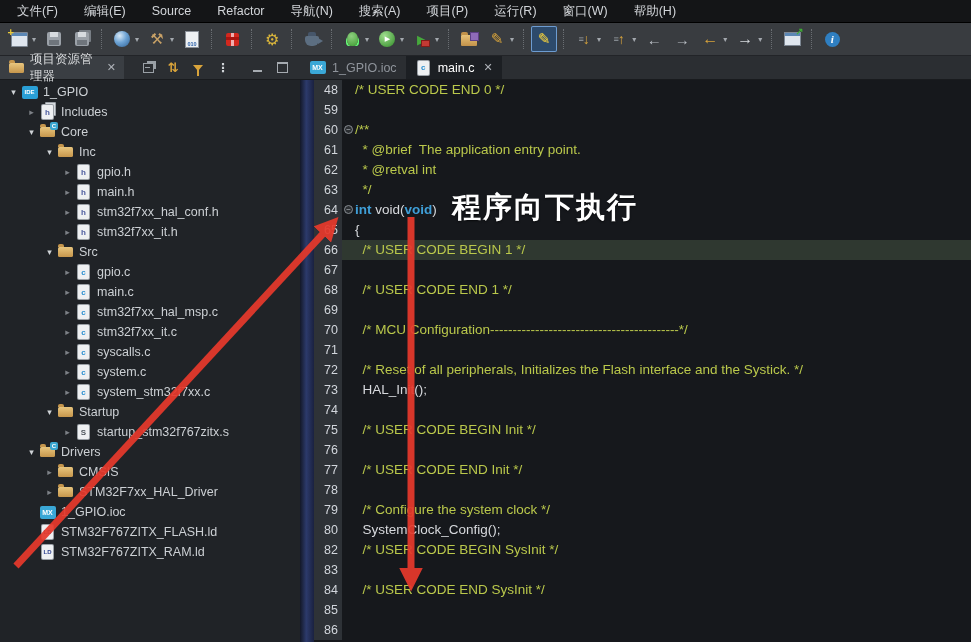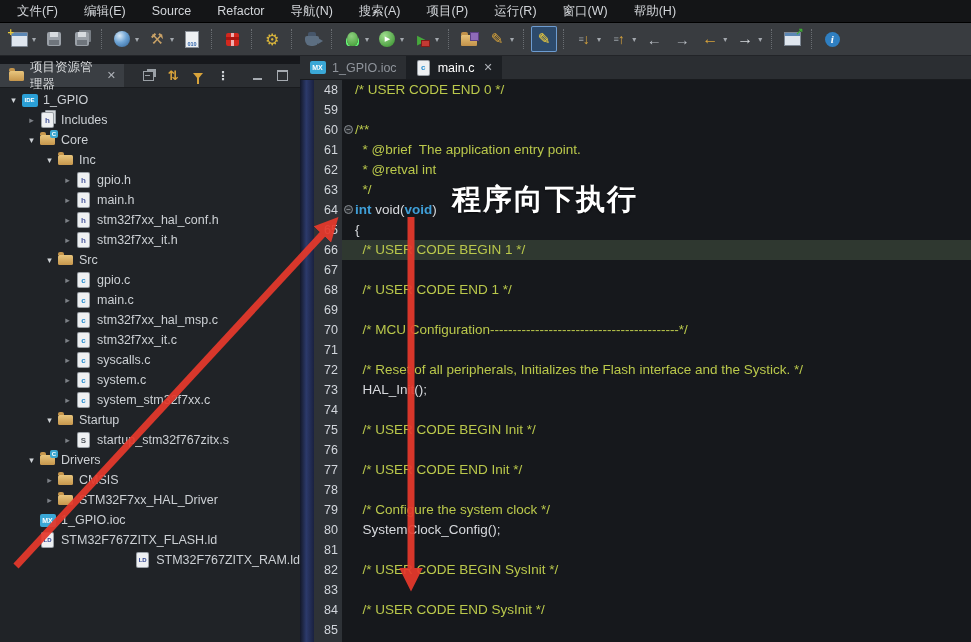--- a/index.html
+++ b/index.html
@@ -54,21 +54,21 @@
   .tic-forward-arrow{color:#d6dade;font-weight:bold;font-size:16px;}
   .tic-open-perspective{width:15px;height:12px;background:#dfe6ee;border:1px solid #7d8793;position:relative;}
   .tic-open-perspective::before{content:"";position:absolute;left:0;top:0;right:0;height:3px;background:#5b87b5;}
   .tic-open-perspective::after{content:"↗";position:absolute;right:-4px;top:-7px;color:#3fae35;font-size:10px;font-weight:bold;}
   .tic-info{width:15px;height:15px;border-radius:50%;background:#2f7fc1;color:#fff;display:flex;align-items:center;justify-content:center;font-family:"Liberation Serif",serif;font-weight:bold;font-style:italic;font-size:11px;}
 
   
   .main{display:flex;height:587px;}
 
   
-  .explorer{width:300px;background:#202327;display:flex;flex-direction:column;flex:none;margin-top:8px;}
+  .explorer{width:300px;background:#202327;display:flex;flex-direction:column;flex:none;}
   .panel-header{height:23px;background:#2b2e32;border-bottom:1px solid #191b1e;display:flex;align-items:center;flex:none;}
   .panel-tab{display:flex;align-items:center;gap:5px;height:23px;padding:0 8px;background:#3a3e43;color:#d8dadc;font-size:12.5px;}
   .closex{color:#aeb2b8;font-size:11px;margin-left:3px;}
   .ph-tools{display:flex;align-items:center;gap:9px;margin-left:16px;flex:1;padding-right:10px;}
   .phi{display:flex;align-items:center;justify-content:center;width:16px;height:16px;}
   .ic-collapse-all{width:9px;height:8px;border:1px solid #9aa0a6;position:relative;box-shadow:3px -3px 0 -1px #9aa0a6;}
   .ic-collapse-all::before{content:"";position:absolute;left:1px;top:3px;width:5px;height:1px;background:#9aa0a6;}
   .ic-link-editor{color:#d9a43b;font-size:13px;font-weight:bold;}
   .ic-filter{width:0;height:0;border-left:5px solid transparent;border-right:5px solid transparent;border-top:6px solid #d9a43b;position:relative;}
   .ic-filter::after{content:"";position:absolute;left:-1px;top:-2px;width:2px;height:7px;background:#d9a43b;}
@@ -109,21 +109,21 @@
   .fold{width:13px;flex:none;height:20px;position:relative;}
   .fold .fm{position:absolute;left:2px;top:5px;width:9px;height:9px;border-radius:50%;background:#2b2e32;border:1px solid #888d93;color:#b8bcc2;font-size:8px;line-height:8px;text-align:center;box-sizing:border-box;}
   .ctext{flex:1;font-size:13.5px;white-space:pre;height:20px;line-height:20px;min-width:0;}
   .cline.hl .fold,.cline.hl .ctext{background:#2f3830;}
   .tok-c{color:#bac84b;}
   .tok-k{color:#3f9fd8;font-weight:bold;}
   .tok-p{color:#d7d9dd;}
   .wavy{text-decoration-style:wavy;text-decoration-color:#cf6679;text-decoration-thickness:1px;text-underline-offset:3px;}
 
   
-  .cn-annotation{position:absolute;left:452px;top:180px;color:#ffffff;font-size:29px;font-weight:bold;letter-spacing:2px;z-index:60;text-shadow:0 1px 2px rgba(0,0,0,.6);}
+  .cn-annotation{position:absolute;left:452px;top:188px;color:#ffffff;font-size:29px;font-weight:bold;letter-spacing:2px;z-index:60;text-shadow:0 1px 2px rgba(0,0,0,.6);}
   .arrows{position:absolute;left:0;top:0;z-index:70;pointer-events:none;}
 </style>
 </head>
 <body>
 
 <div class="menubar" id="menubar">
     <div class="menu-item">文件(F)</div>
     <div class="menu-item">编辑(E)</div>
     <div class="menu-item">Source</div>
     <div class="menu-item">Refactor</div>
@@ -459,21 +459,21 @@
           </span>
           <span class="tlabel">1_GPIO.ioc</span>
         </div>
         <div class="trow" style="padding-left: 24px;">
           <span class="chev col"></span>
           <span class="tico">
             <span class="doc tri-file-ld">LD</span>
           </span>
           <span class="tlabel">STM32F767ZITX_FLASH.ld</span>
         </div>
-        <div class="trow" style="padding-left: 24px; justify-content: flex-end;">
+        <div class="trow" style="padding-left: 24px;">
           <span class="chev col"></span>
           <span class="tico">
             <span class="doc tri-file-ld">LD</span>
           </span>
           <span class="tlabel">STM32F767ZITX_RAM.ld</span>
         </div>
       </div>
   </div>
 
   <div class="editor">
@@ -606,25 +606,20 @@
           </div>
           <div class="cline">
             <span class="lnum">79</span>
             <span class="fold"></span>
             <span class="ctext"><span class="tok-c">  /* Configure the system clock */</span></span>
           </div>
           <div class="cline">
             <span class="lnum">80</span>
             <span class="fold"></span>
             <span class="ctext"><span class="tok-p">  SystemClock_Config();</span></span>
-          </div>
-          <div class="cline">
-            <span class="lnum">81</span>
-            <span class="fold"></span>
-            <span class="ctext"></span>
           </div>
           <div class="cline">
             <span class="lnum">82</span>
             <span class="fold"></span>
             <span class="ctext"><span class="tok-c">  /* USER CODE BEGIN SysInit */</span></span>
           </div>
           <div class="cline">
             <span class="lnum">83</span>
             <span class="fold"></span>
             <span class="ctext"></span>

